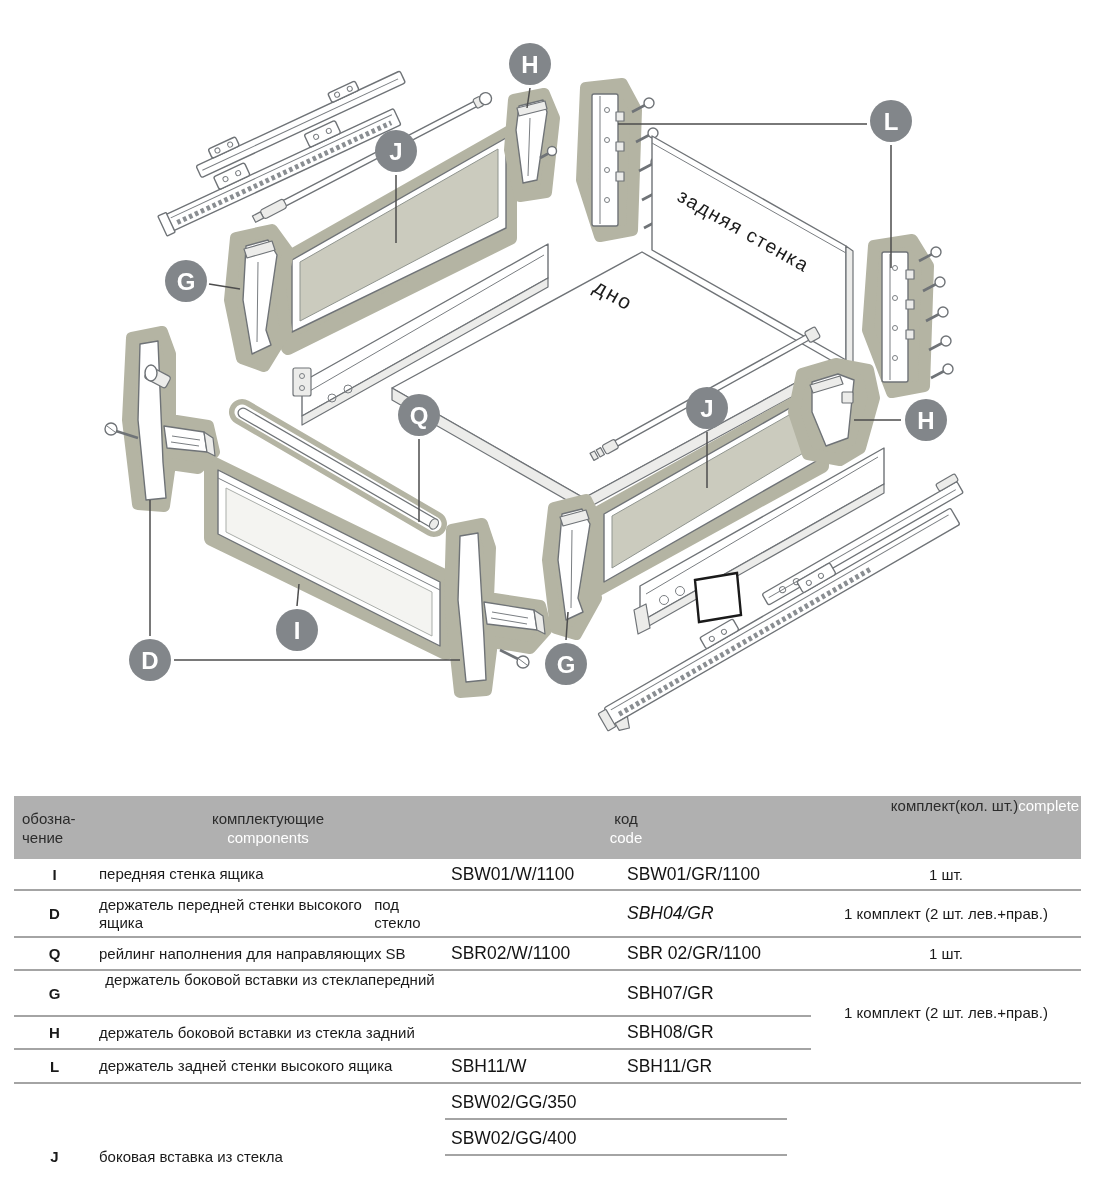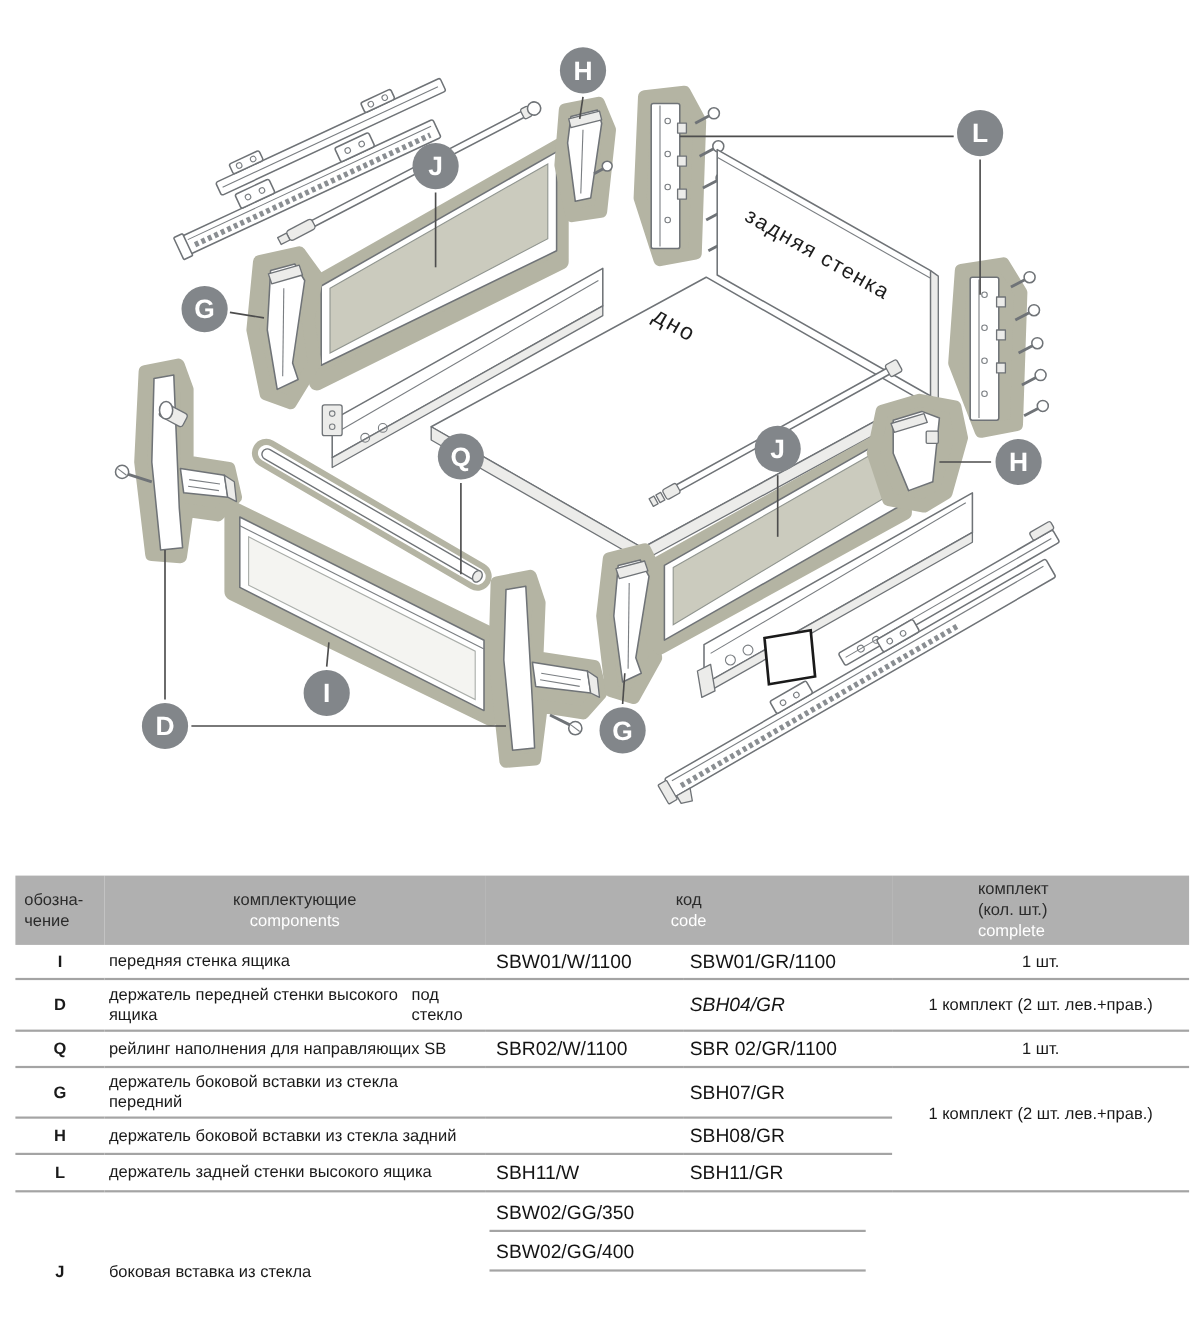--- a/index.html
+++ b/index.html
@@ -33,21 +33,21 @@
     display:grid;
     grid-template-columns:81px 346px 180px 190px 270px;
     grid-template-rows:63px 32px 47px 33px 46px 33px 34px 36px 36px 36px 37px;
     color:#1a1a1a; font-size:15px;
   }
   .cell { display:flex; align-items:center; position:relative; }
   .hd { background:#b0b0b0; }
   .sep { border-bottom:2px solid #a4a4a4; }
   .h1 { flex-direction:column; align-items:flex-start; justify-content:center; padding-left:8px; line-height:19px; color:#2b2b2b; }
   .h2, .h34 { flex-direction:column; justify-content:center; line-height:19px; color:#2b2b2b; }
-  .h5 { flex-direction:column; align-items:flex-start; justify-content:center; padding-left:78px; line-height:19px; color:#2b2b2b; }
+  .h5 { flex-direction:row; align-items:flex-start; justify-content:center; padding-left:78px; line-height:19px; color:#2b2b2b; }
   .hw { color:#ffffff; }
   .letter { justify-content:center; font-weight:bold; }
   .name { padding-left:4px; line-height:18px; }
   .code { font-size:17.5px; color:#141414; }
   .c3 { padding-left:10px; }
   .c4 { padding-left:6px; }
   .qty { justify-content:center; text-align:center; line-height:19px; }
   .qty-ghl { justify-content:center; align-items:flex-start; padding-top:32px; }
   .qty-j { padding-bottom:28px; flex-direction:column; justify-content:center; }
   .jcode { padding-left:10px; }
@@ -388,21 +388,21 @@
     <div class="cell code c4 sep" style="grid-column:4; grid-row:3;font-style:italic;">SBH04/GR</div>
     <div class="cell qty sep" style="grid-column:5; grid-row:3;">1 комплект (2 шт. лев.+прав.)</div>
 
     <div class="cell letter sep" style="grid-column:1; grid-row:4;">Q</div>
     <div class="cell name sep" style="grid-column:2; grid-row:4;">рейлинг наполнения для направляющих SB</div>
     <div class="cell code c3 sep" style="grid-column:3; grid-row:4;">SBR02/W/1100</div>
     <div class="cell code c4 sep" style="grid-column:4; grid-row:4;">SBR 02/GR/1100</div>
     <div class="cell qty sep" style="grid-column:5; grid-row:4;">1 шт.</div>
 
     <div class="cell letter sep" style="grid-column:1; grid-row:5;">G</div>
-    <div class="cell name sep" style="grid-column:2; grid-row:5; flex-direction:column; align-items:flex-start; justify-content:center;">
+    <div class="cell name sep" style="grid-column:2; grid-row:5; flex-direction:row; align-items:flex-start; justify-content:center;">
       <div>держатель боковой вставки из стекла</div>
       <div>передний</div>
     </div>
     <div class="cell code c3 sep" style="grid-column:3; grid-row:5;"></div>
     <div class="cell code c4 sep" style="grid-column:4; grid-row:5;">SBH07/GR</div>
 
     <div class="cell letter sep" style="grid-column:1; grid-row:6;">H</div>
     <div class="cell name sep" style="grid-column:2; grid-row:6;">держатель боковой вставки из стекла задний</div>
     <div class="cell code c3 sep" style="grid-column:3; grid-row:6;"></div>
     <div class="cell code c4 sep" style="grid-column:4; grid-row:6;">SBH08/GR</div>

